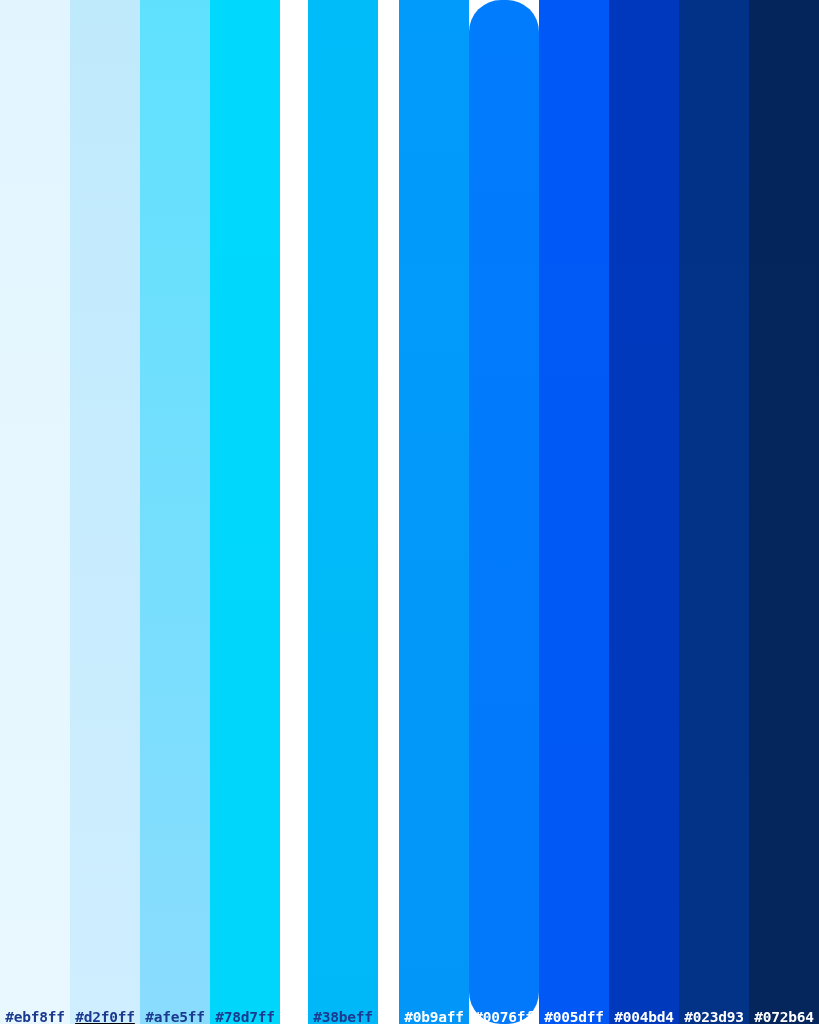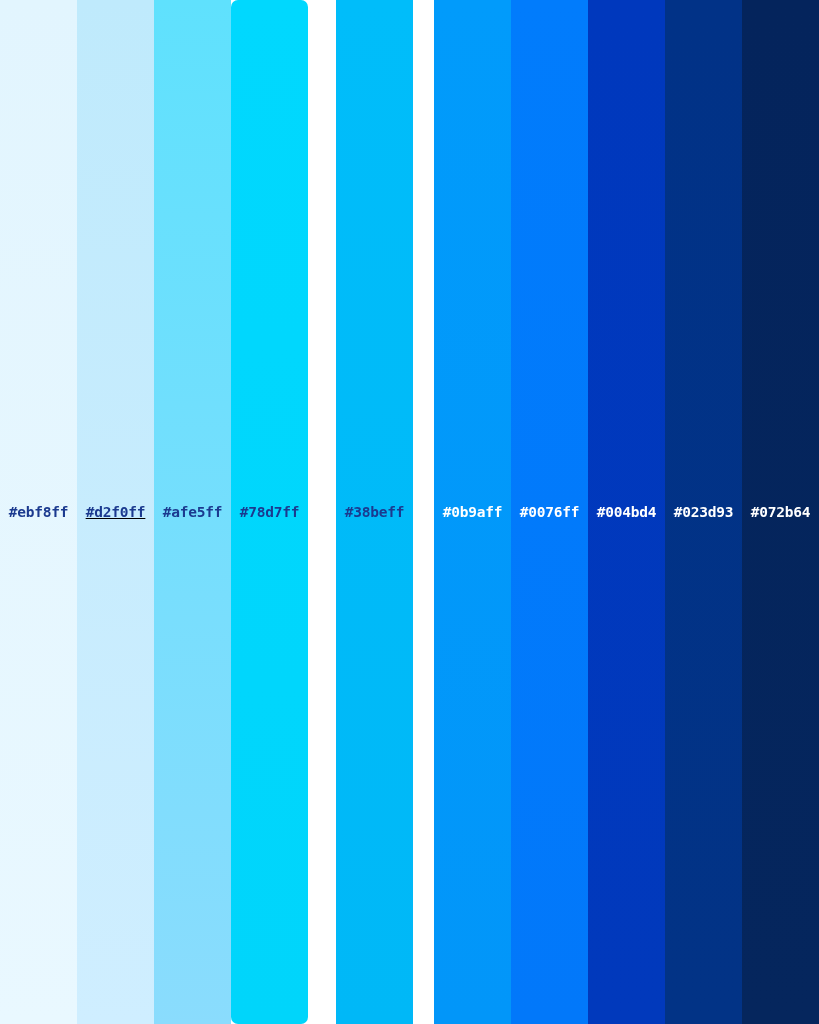--- a/index.html
+++ b/index.html
@@ -17,21 +17,21 @@
     width: 819px;
     height: 1024px;
     position: relative;
   }
 
   .swatch {
     flex: 1 1 0;
     position: relative;
     height: 100%;
     display: flex;
-    align-items: center;
+    align-items: flex-end;
     justify-content: center;
     box-sizing: border-box;
   }
 
   .swatch-label {
     font-family: "DejaVu Sans Mono", "Liberation Mono", monospace;
     font-size: 14.5px;
     font-weight: 700;
     letter-spacing: -0.2px;
     white-space: nowrap;
@@ -50,31 +50,34 @@
 <div id="palette">
     <div class="swatch" style="background: linear-gradient(rgb(226, 245, 254) 0%, rgb(233, 248, 255) 100%);">
       <span class="swatch-label label-dark">#ebf8ff</span>
     </div>
     <div class="swatch" style="background: linear-gradient(rgb(191, 234, 252) 0%, rgb(207, 238, 255) 100%); text-decoration: underline;">
       <span class="swatch-label label-dark">#d2f0ff</span>
     </div>
     <div class="swatch" style="background: linear-gradient(rgb(95, 225, 253) 0%, rgb(138, 220, 253) 100%);">
       <span class="swatch-label label-dark">#afe5ff</span>
     </div>
-    <div class="swatch" style="background: linear-gradient(rgb(0, 216, 254) 0%, rgb(0, 213, 251) 100%); border-radius: 7px;">
+    <div class="swatch" style="background: linear-gradient(rgb(0, 216, 254) 0%, rgb(0, 213, 251) 100%);">
       <span class="swatch-label label-dark">#78d7ff</span>
     </div>
     <div class="swatch" style="background: linear-gradient(rgb(0, 189, 250) 0%, rgb(0, 184, 247) 100%); margin-left: 28px;">
       <span class="swatch-label label-dark">#38beff</span>
     </div>
     <div class="swatch" style="background: linear-gradient(rgb(1, 155, 251) 0%, rgb(2, 150, 249) 100%); margin-left: 21px;">
       <span class="swatch-label label-light">#0b9aff</span>
     </div>
-    <div class="swatch" style="background: linear-gradient(rgb(1, 124, 252) 0%, rgb(2, 120, 250) 100%);">
+    <div class="swatch" style="background: linear-gradient(rgb(1, 124, 252) 0%, rgb(2, 120, 250) 100%); border-radius: 32px;">
       <span class="swatch-label label-light">#0076ff</span>
+    </div>
+    <div class="swatch" style="background: linear-gradient(rgb(0, 89, 246) 0%, rgb(1, 88, 244) 100%);">
+      <span class="swatch-label label-light">#005dff</span>
     </div>
     <div class="swatch" style="background: linear-gradient(rgb(0, 56, 189) 0%, rgb(1, 57, 188) 100%);">
       <span class="swatch-label label-light">#004bd4</span>
     </div>
     <div class="swatch" style="background: linear-gradient(rgb(1, 50, 135) 0%, rgb(2, 51, 134) 100%);">
       <span class="swatch-label label-light">#023d93</span>
     </div>
     <div class="swatch" style="background: linear-gradient(rgb(4, 36, 92) 0%, rgb(5, 38, 93) 100%);">
       <span class="swatch-label label-light">#072b64</span>
     </div>

